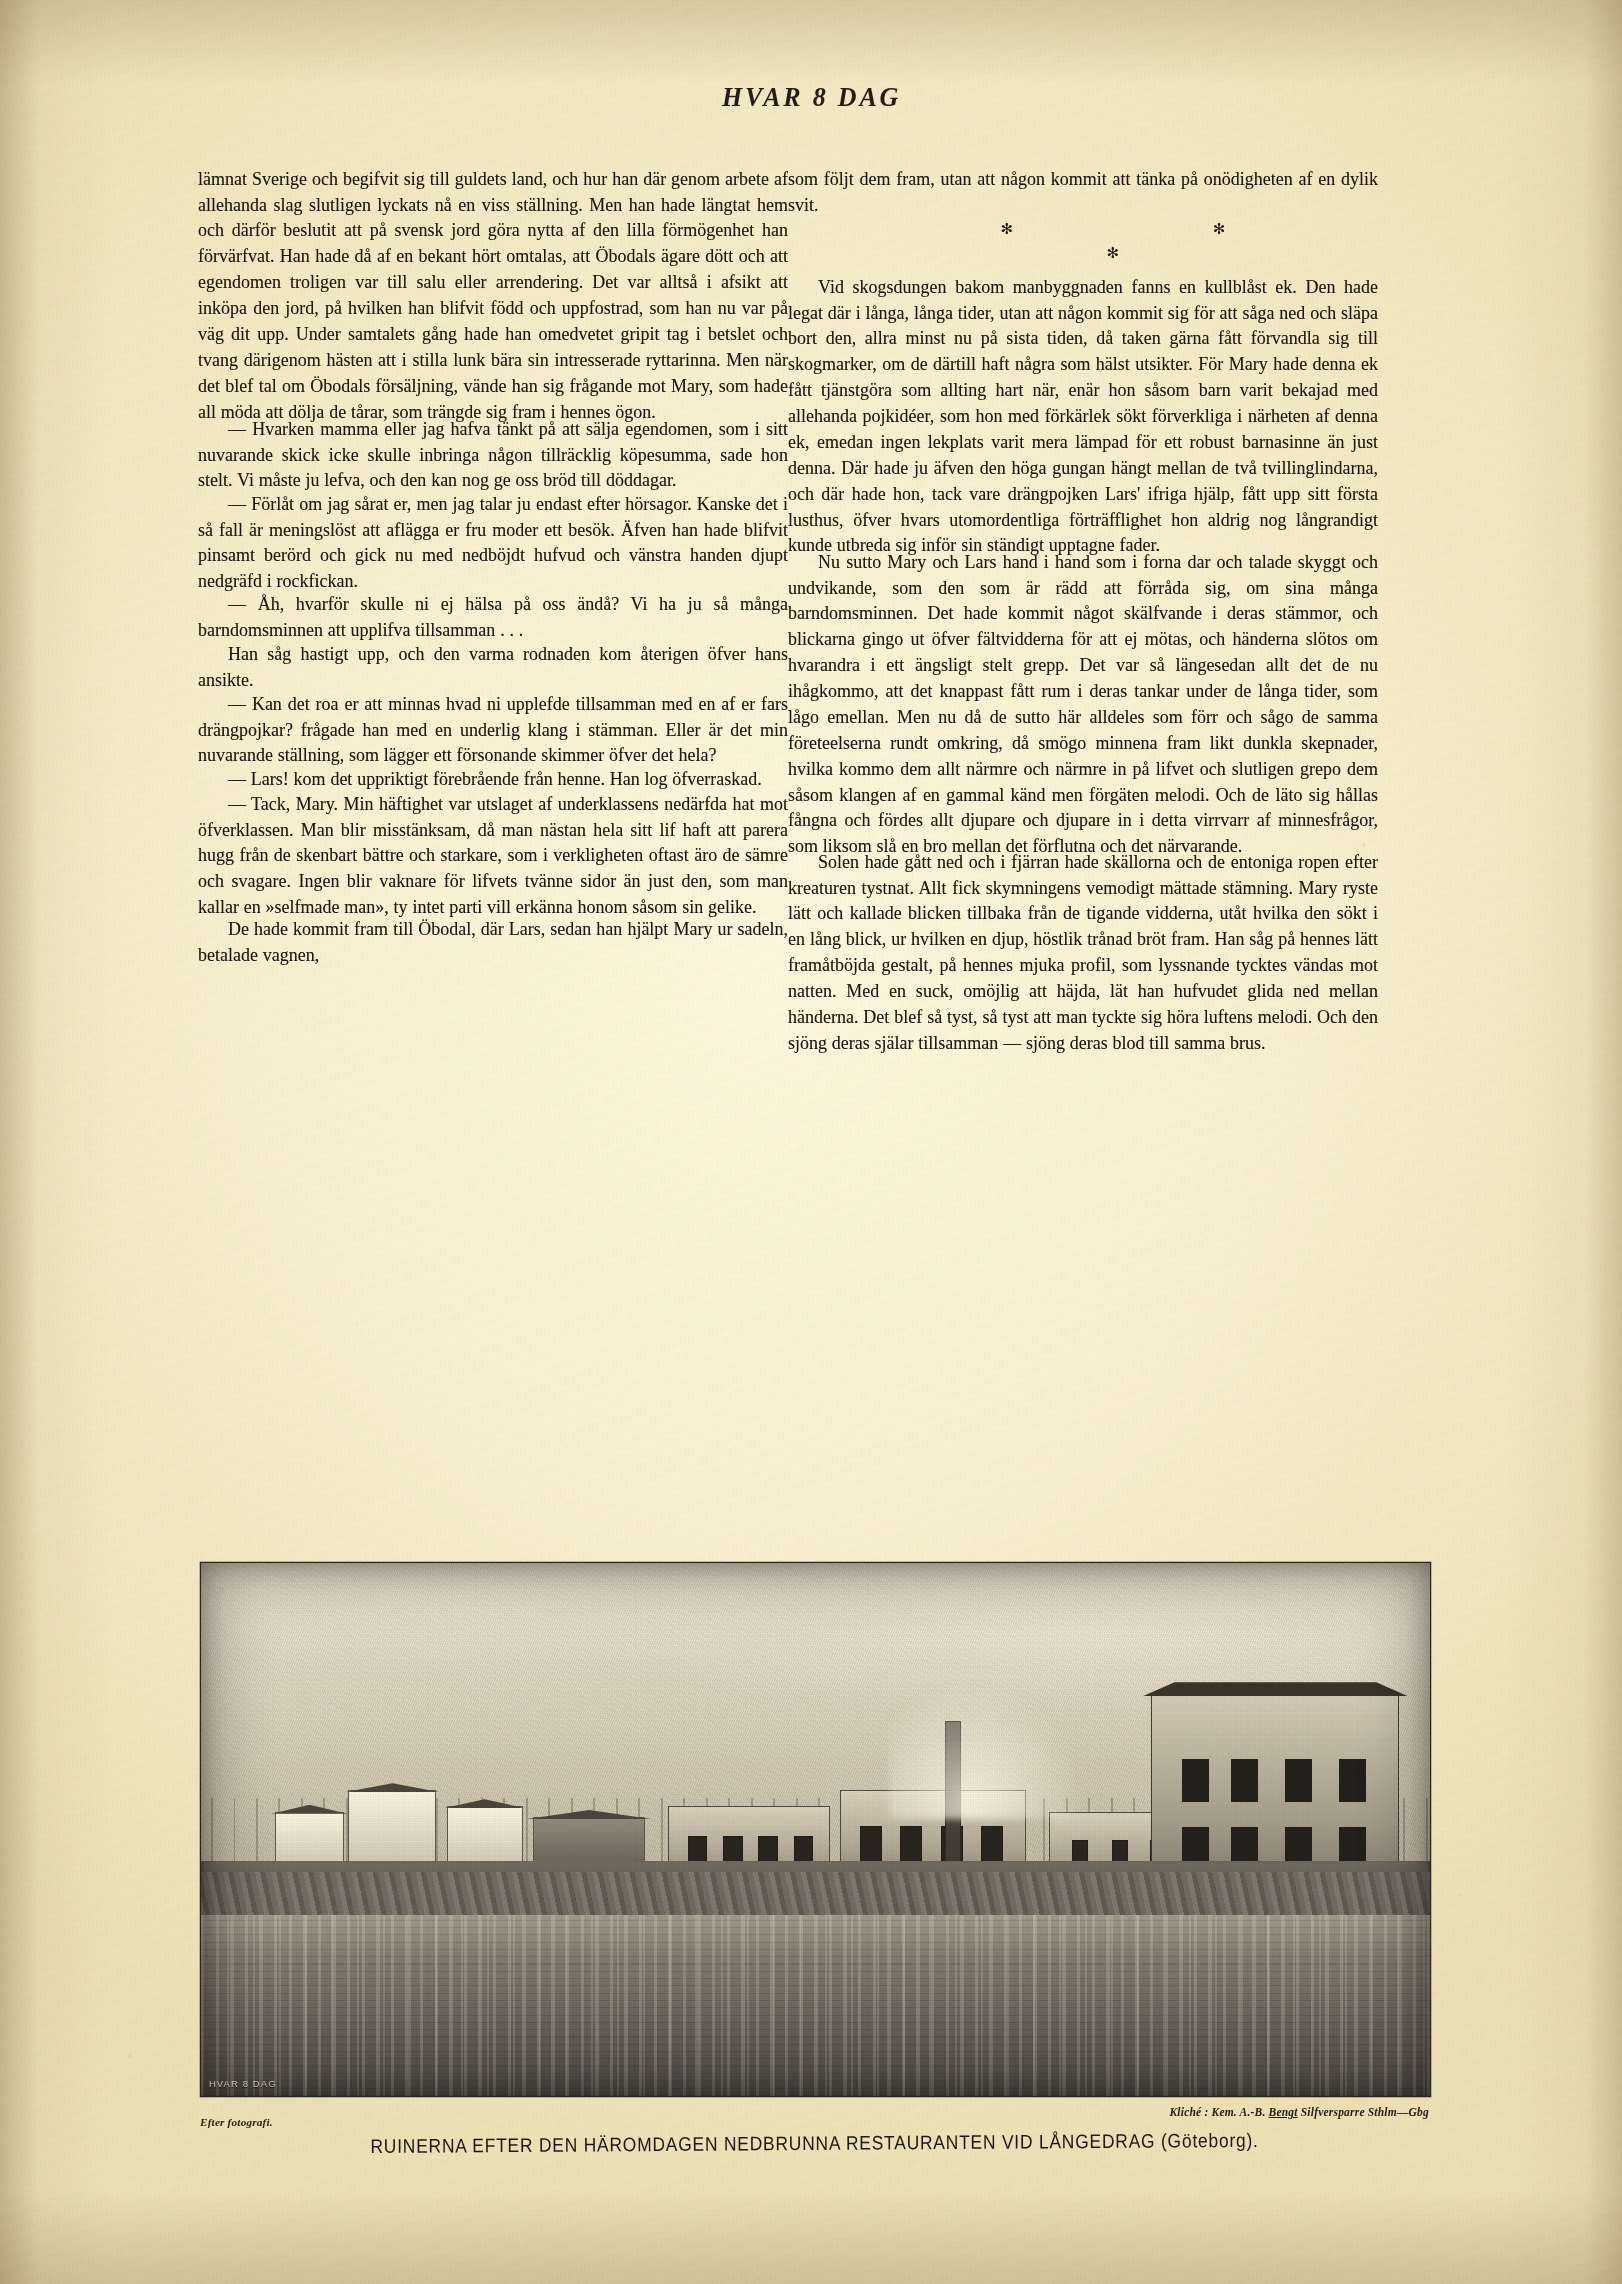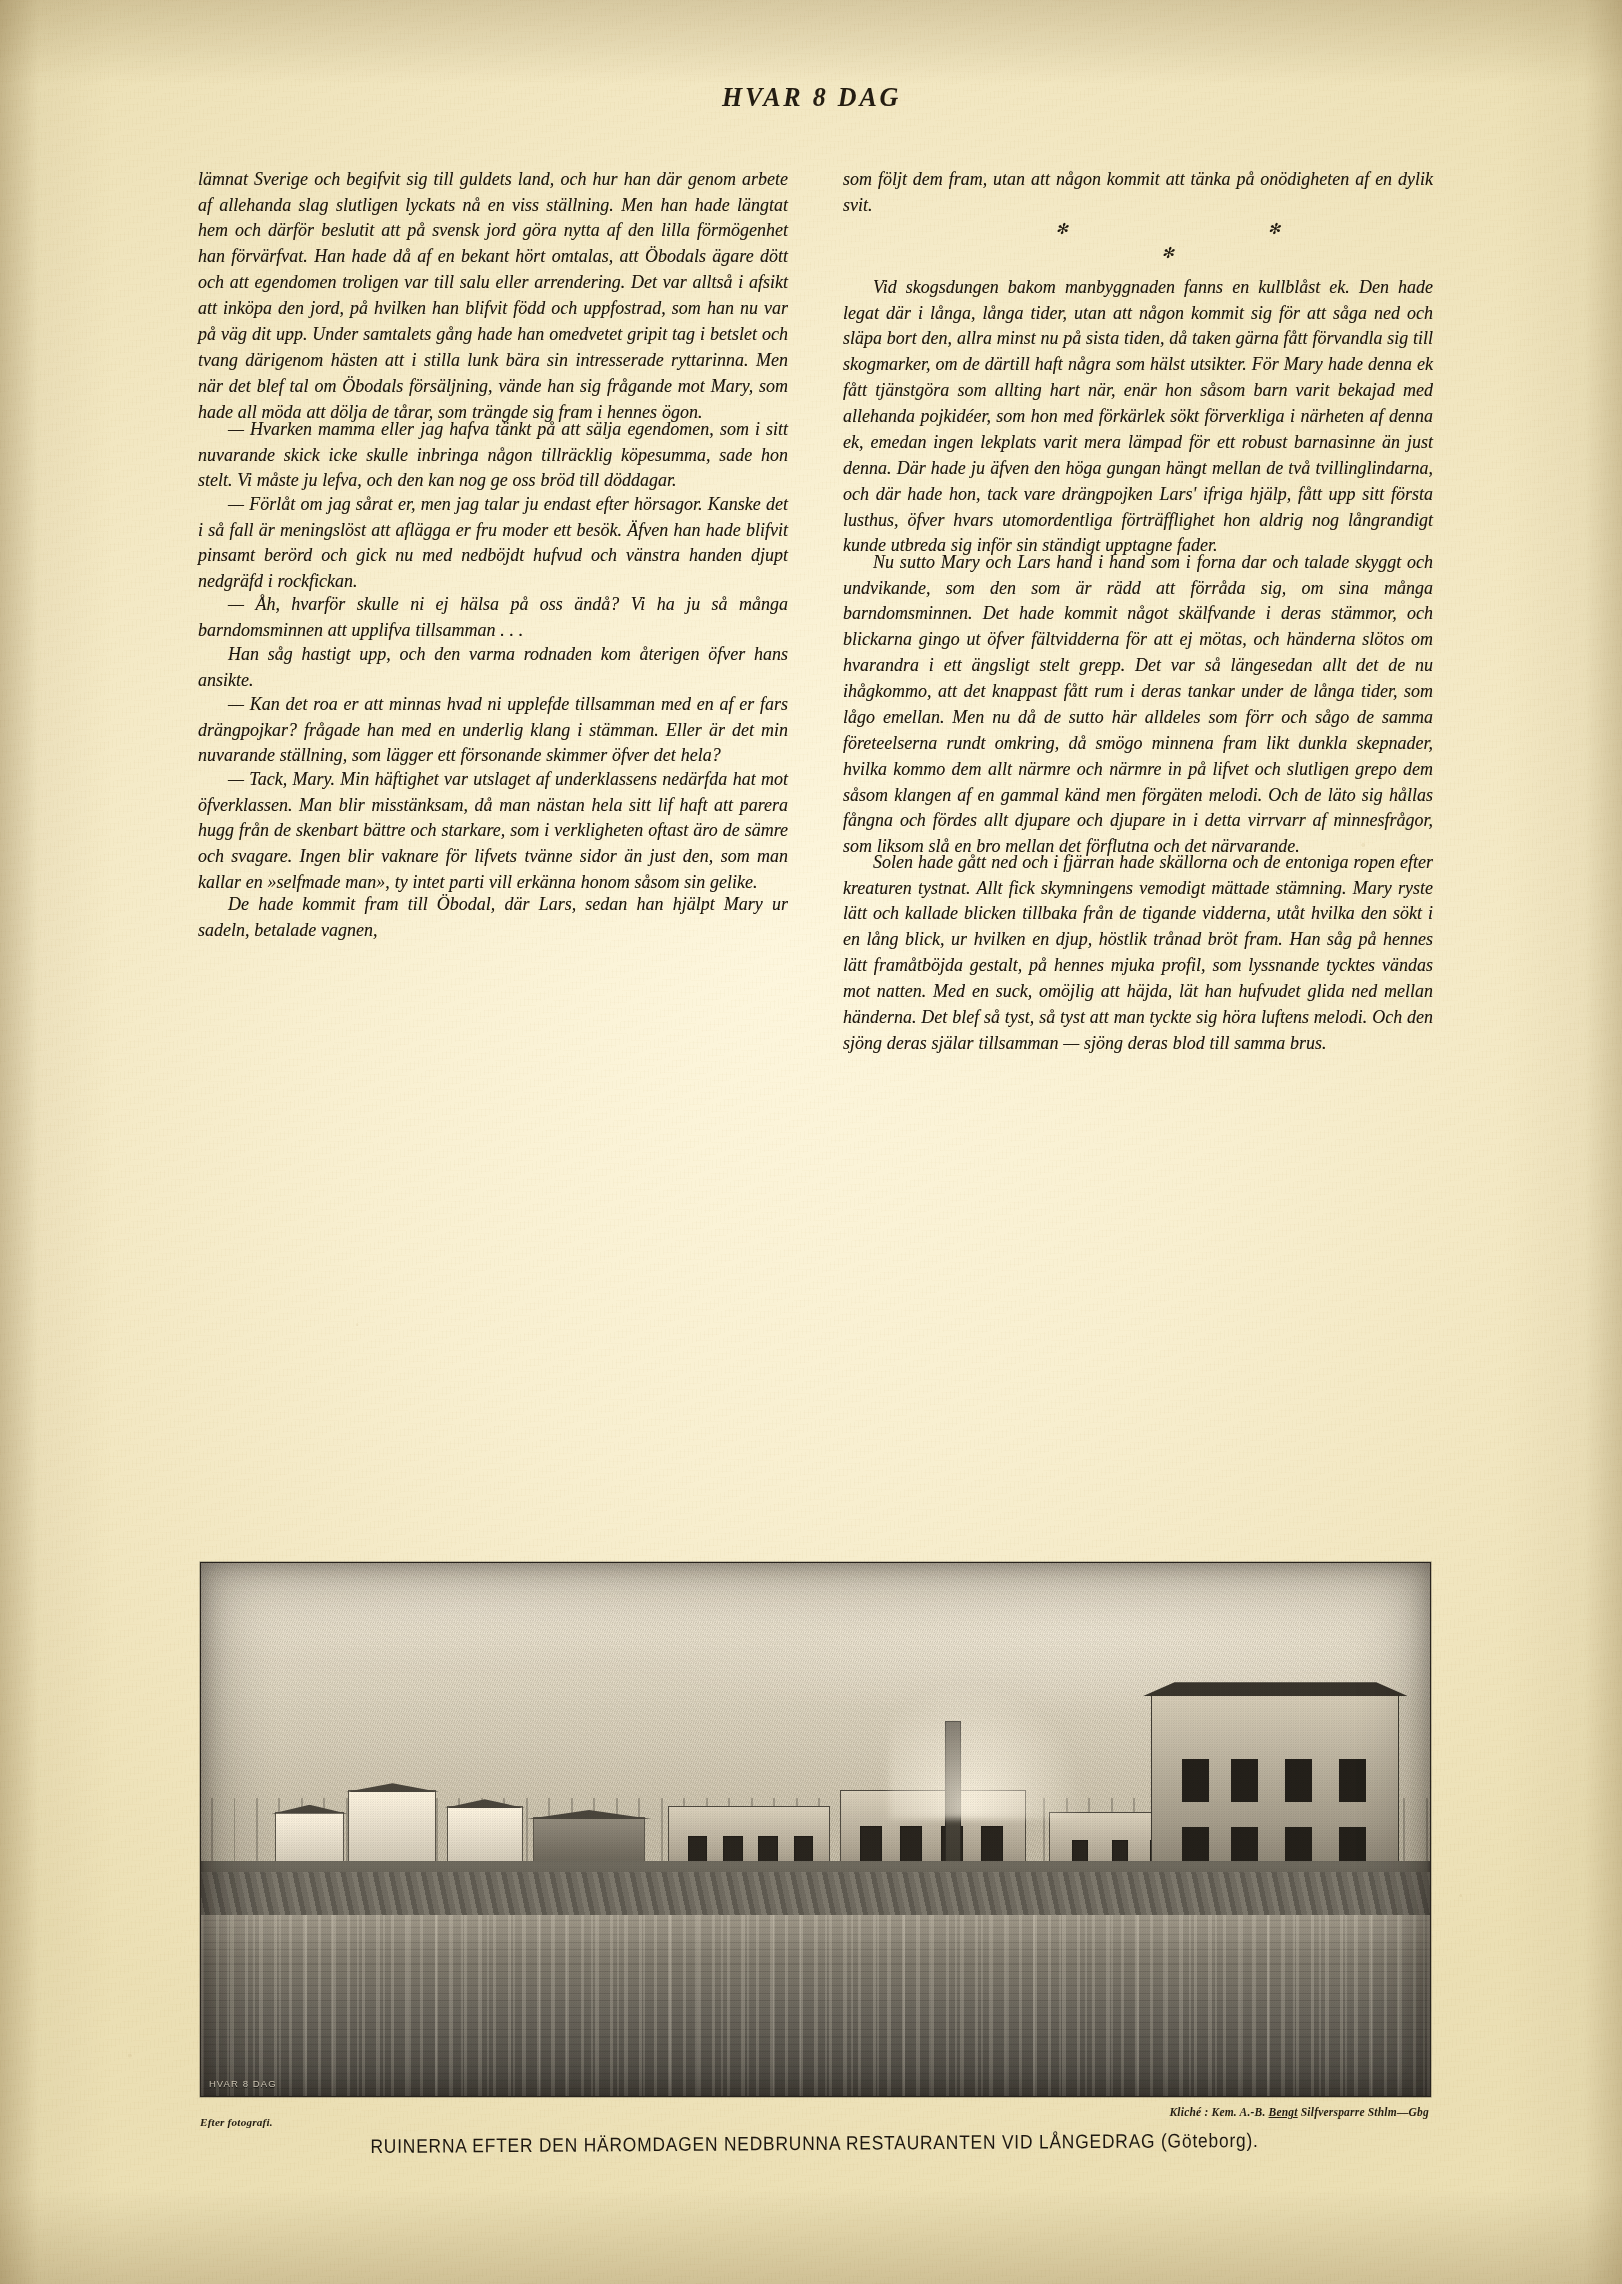--- a/index.html
+++ b/index.html
@@ -66,22 +66,20 @@
     transform:scaleY(1.06);
   }
 
   
   .columns{
     position:absolute;
     top:166px;
     left:198px;
     width:1235px;
     display:flex;
-    gap:55px;
-    font-style:italic;
   }
   .col{ width:590px; }
 
   .col p{
     margin:0;
     font-family:"Liberation Serif", serif;
     font-size:18px;
     line-height:25px;
     text-align:justify;
     text-align-last:left;
@@ -275,20 +273,21 @@
 
     <div class="columns">
 
       <div class="col">
         <p>lämnat Sverige och begifvit sig till guldets land, och hur han där genom arbete af allehanda slag slutligen lyckats nå en viss ställning. Men han hade längtat hem och därför beslutit att på svensk jord göra nytta af den lilla förmögenhet han förvärfvat. Han hade då af en bekant hört omtalas, att Öbodals ägare dött och att egendomen troligen var till salu eller arrendering. Det var alltså i afsikt att inköpa den jord, på hvilken han blifvit född och uppfostrad, som han nu var på väg dit upp. Under samtalets gång hade han omedvetet gripit tag i betslet och tvang därigenom hästen att i stilla lunk bära sin intresserade ryttarinna. Men när det blef tal om Öbodals försäljning, vände han sig frågande mot Mary, som hade all möda att dölja de tårar, som trängde sig fram i hennes ögon.</p>
         <p class="indent">— Hvarken mamma eller jag hafva tänkt på att sälja egendomen, som i sitt nuvarande skick icke skulle inbringa någon tillräcklig köpesumma, sade hon stelt. Vi måste ju lefva, och den kan nog ge oss bröd till döddagar.</p>
         <p class="indent">— Förlåt om jag sårat er, men jag talar ju endast efter hörsagor. Kanske det i så fall är meningslöst att aflägga er fru moder ett besök. Äfven han hade blifvit pinsamt berörd och gick nu med nedböjdt hufvud och vänstra handen djupt nedgräfd i rockfickan.</p>
         <p class="indent">— Åh, hvarför skulle ni ej hälsa på oss ändå? Vi ha ju så många barndomsminnen att upplifva tillsamman . . .</p>
         <p class="indent">Han såg hastigt upp, och den varma rodnaden kom återigen öfver hans ansikte.</p>
         <p class="indent">— Kan det roa er att minnas hvad ni upplefde tillsamman med en af er fars drängpojkar? frågade han med en underlig klang i stämman. Eller är det min nuvarande ställning, som lägger ett försonande skimmer öfver det hela?</p>
+        <p class="indent">— Lars! kom det uppriktigt förebrående från henne. Han log öfverraskad.</p>
         <p class="indent">— Tack, Mary. Min häftighet var utslaget af underklassens nedärfda hat mot öfverklassen. Man blir misstänksam, då man nästan hela sitt lif haft att parera hugg från de skenbart bättre och starkare, som i verkligheten oftast äro de sämre och svagare. Ingen blir vaknare för lifvets tvänne sidor än just den, som man kallar en »selfmade man», ty intet parti vill erkänna honom såsom sin gelike.</p>
         <p class="indent">De hade kommit fram till Öbodal, där Lars, sedan han hjälpt Mary ur sadeln, betalade vagnen,</p>
       </div>
 
       <div class="col">
         <p>som följt dem fram, utan att någon kommit att tänka på onödigheten af en dylik svit.</p>
 
         <div class="asterisks">
           <span class="ast-1">✻</span>
           <span class="ast-2">✻</span>

